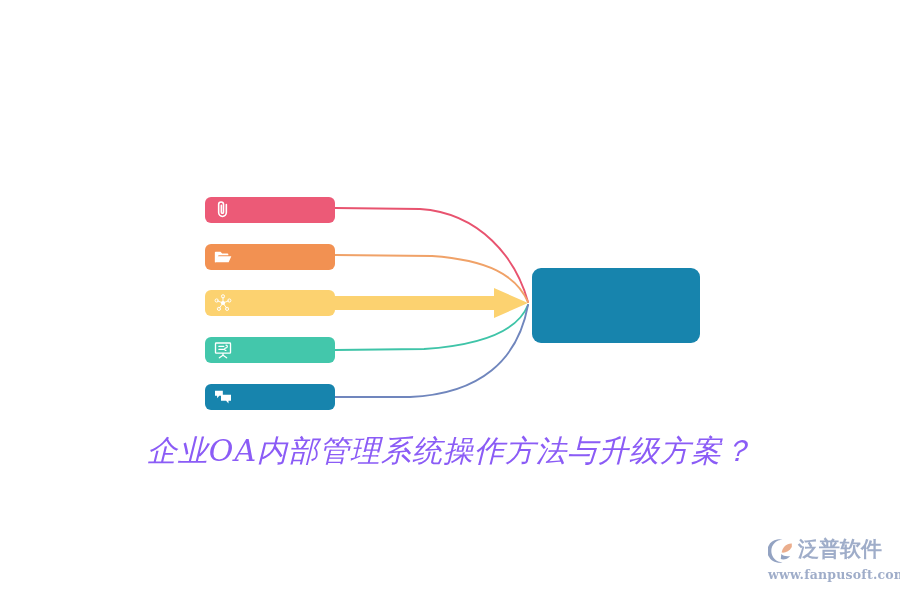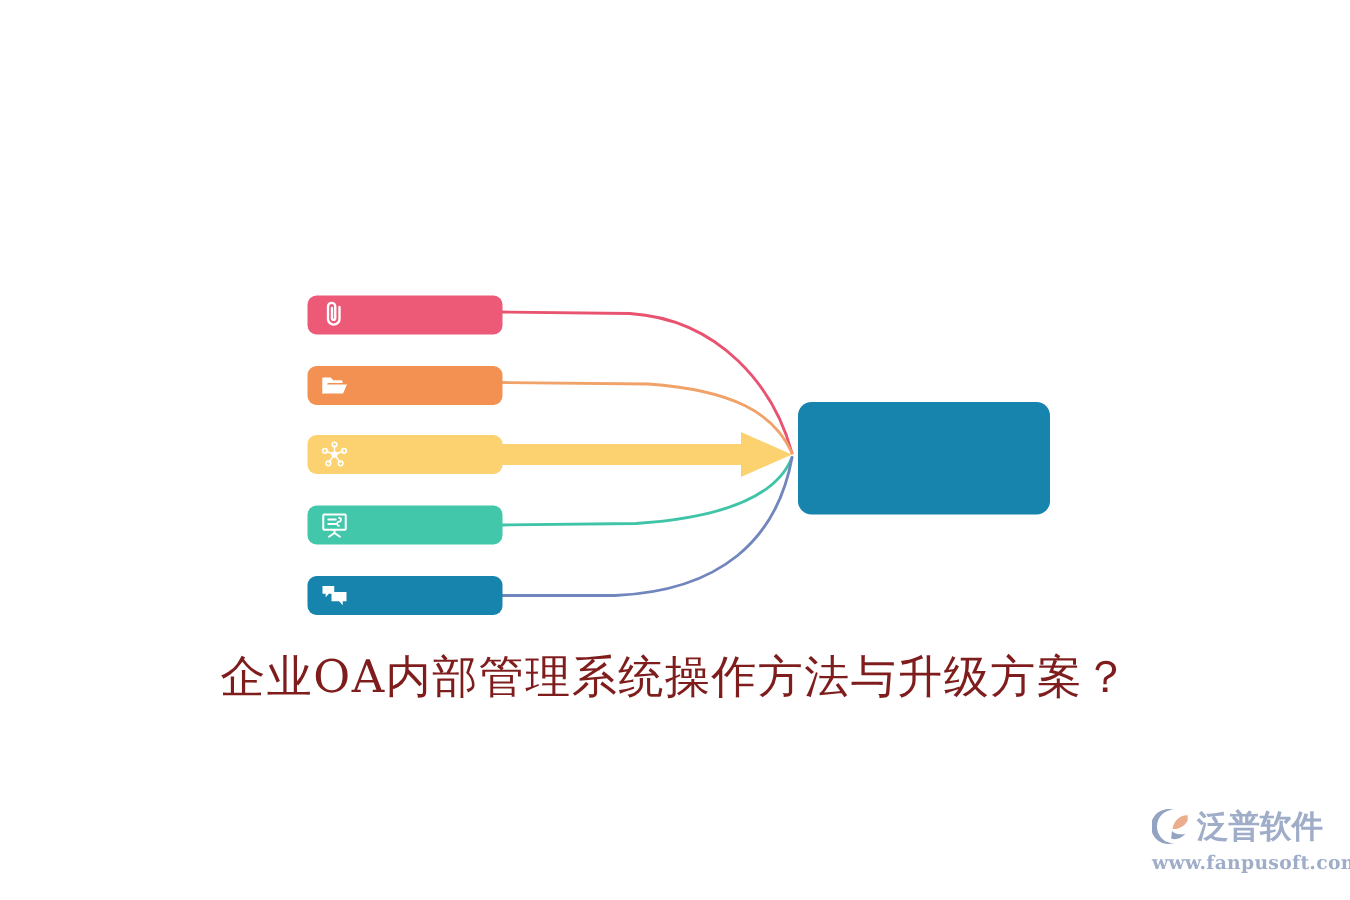--- a/index.html
+++ b/index.html
@@ -102,21 +102,21 @@
     align-items: center;
     height: 30px;
   }
   #watermark .wm-mark {
     width: 28px;
     height: 28px;
     flex: 0 0 auto;
   }
   #watermark .wm-mark svg { display: block; }
   #watermark .wm-brand {
-    font-family: Liberation Serif, serif;
+    font-family: Liberation Mono, monospace;
     font-size: 21px;
     font-weight: bold;
     color: #8f9fc0;
     letter-spacing: 0px;
     margin-left: 2px;
     line-height: 28px;
     white-space: nowrap;
     text-align: right;
   }
   #watermark .wm-url {
@@ -216,21 +216,21 @@
       </span>
       <span></span>
     </div>
 
     <div id="target-box" style="background: rgb(23, 132, 173);">
       <span></span>
     </div>
 
   </div>
 
-  <div id="page-title" style="color: #7f1d1d;">企业OA内部管理系统操作方法与升级方案？</div>
+  <div id="page-title" style="color: #8b5cf6; font-style: italic;">企业OA内部管理系统操作方法与升级方案？</div>
 
   <div id="watermark">
     <div class="wm-row">
       <span class="wm-mark">
         <svg viewBox="0 0 32 32" width="28" height="28">
           <path d="M16.6 3.2 A13.4 13.4 0 1 0 16.6 28.8 A11 11 0 0 1 16.6 3.2 Z" fill="#8193b8"></path>
           <path d="M27.2 7.4 C21.6 7.0 16.4 11.6 15.6 17.8 C19.4 18.6 24.6 16.2 27.2 11.4 Z" fill="#e8a07a"></path>
           <path d="M15.2 19.4 C17.4 21.6 21.4 22.6 25.4 21.6 C22.6 25.2 18.0 26.4 14.6 25.2 Z" fill="#8193b8"></path>
         </svg>
       </span>

